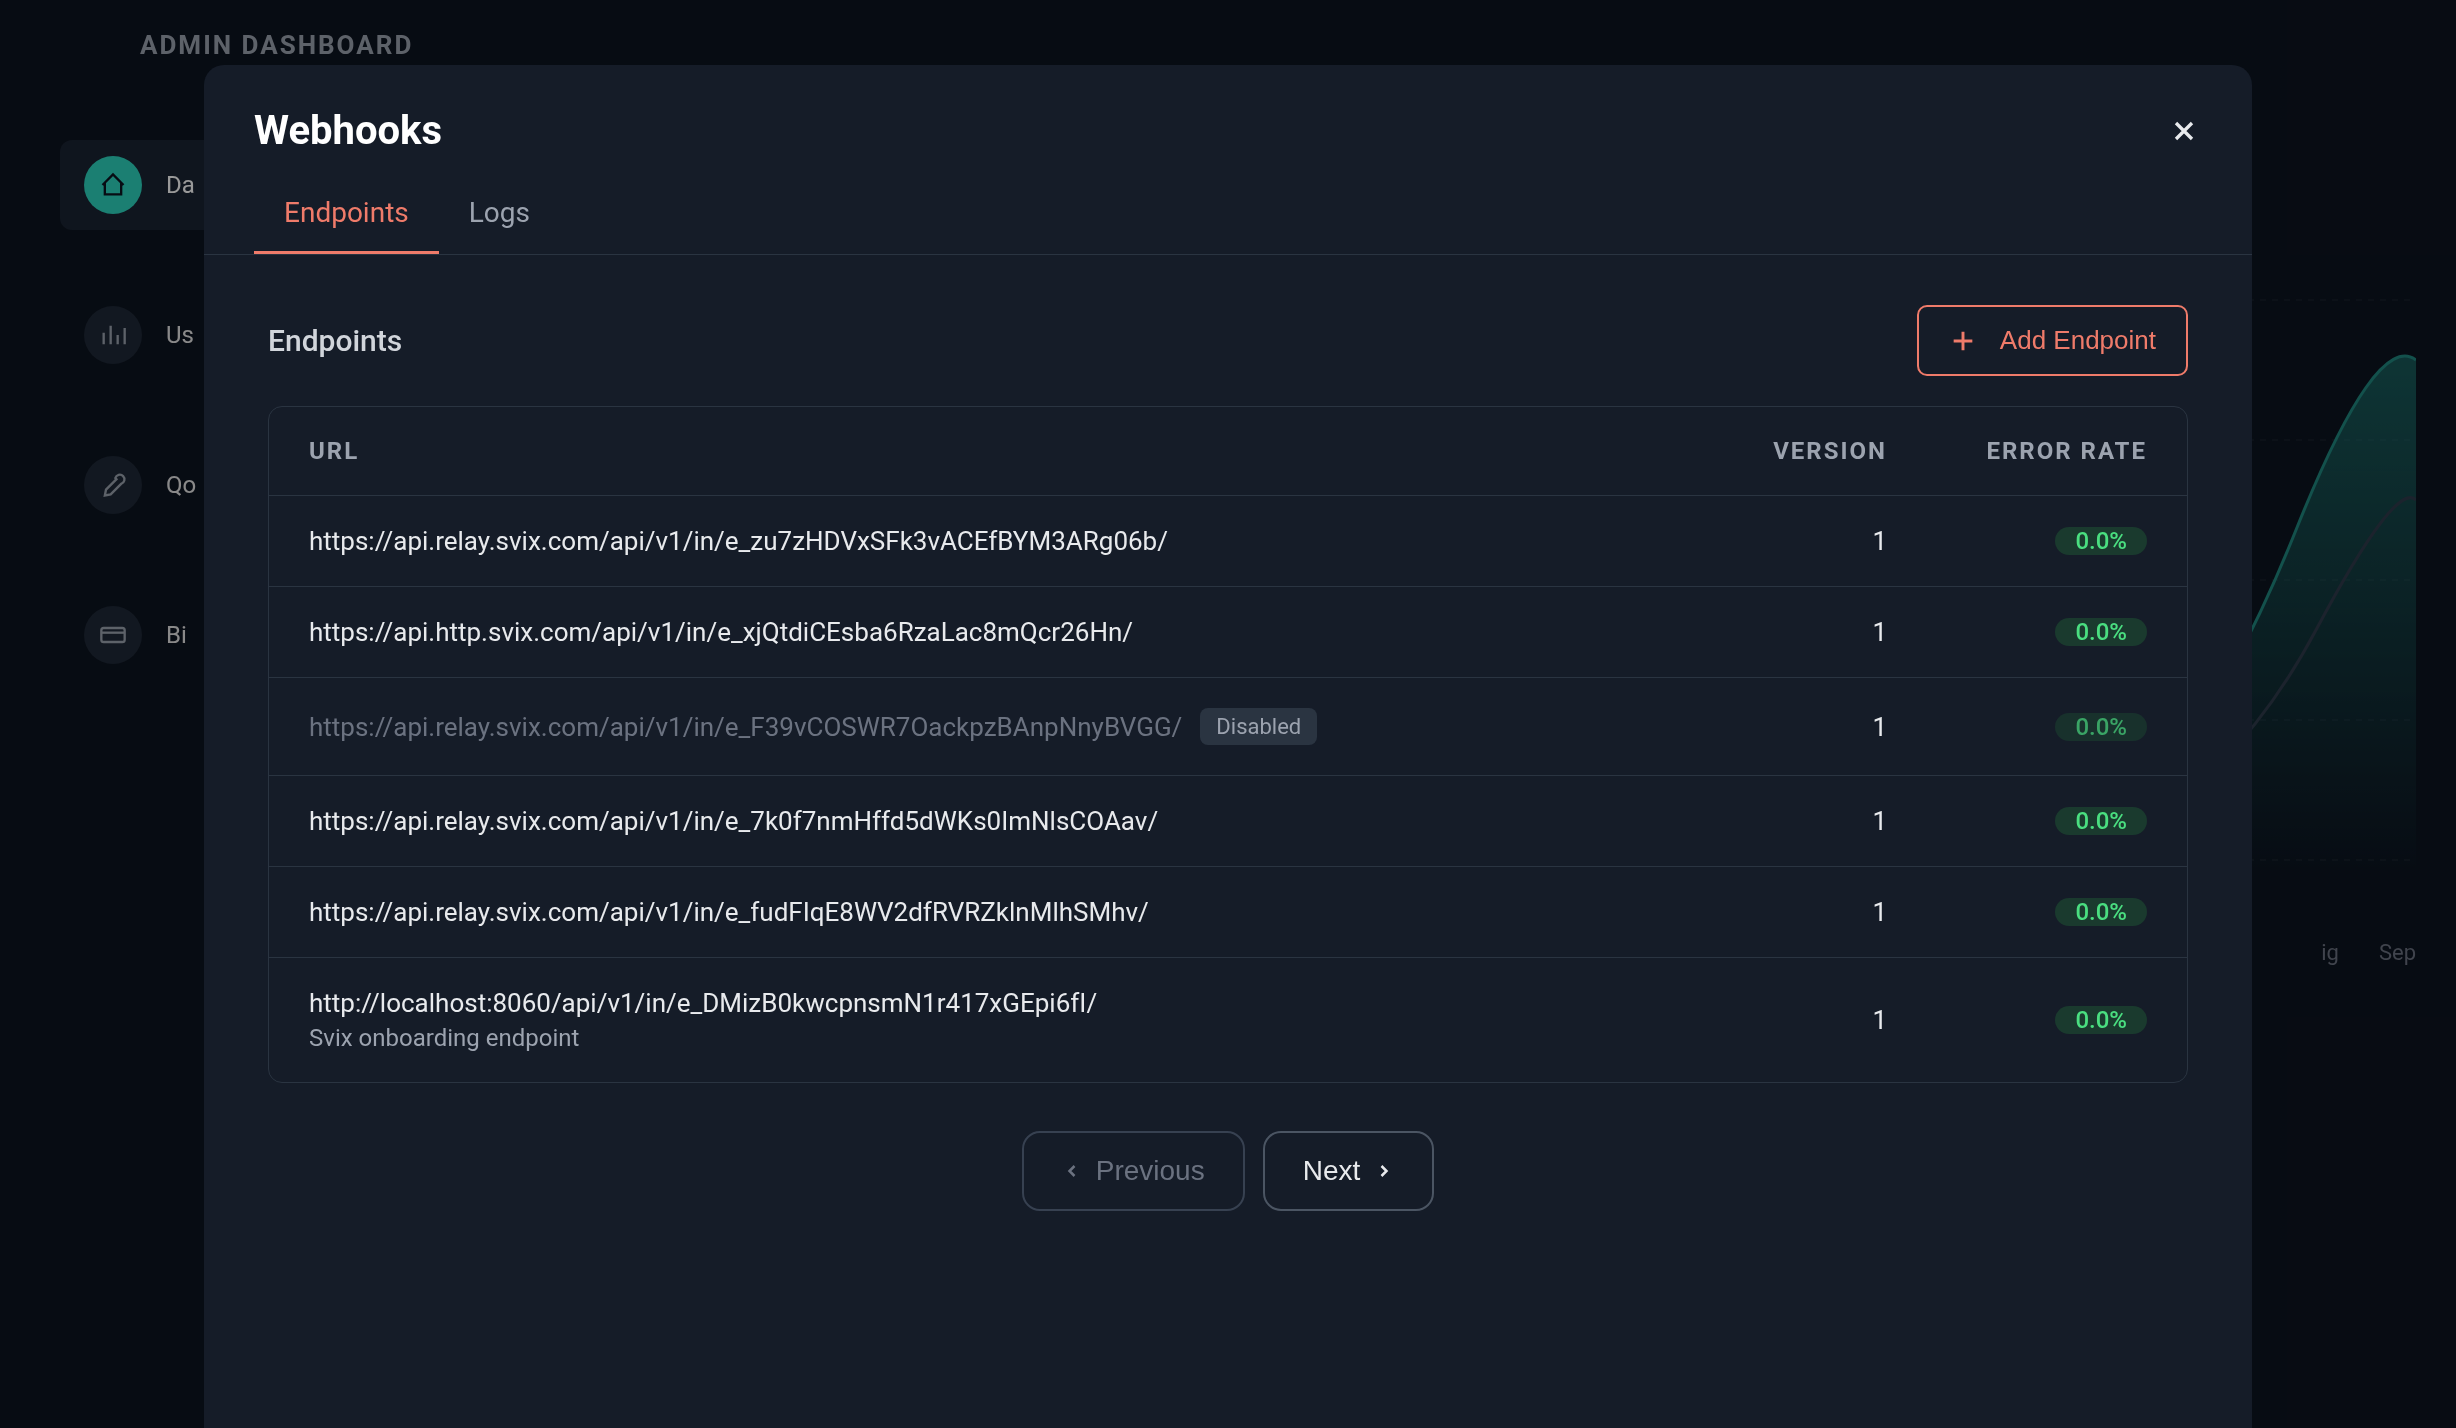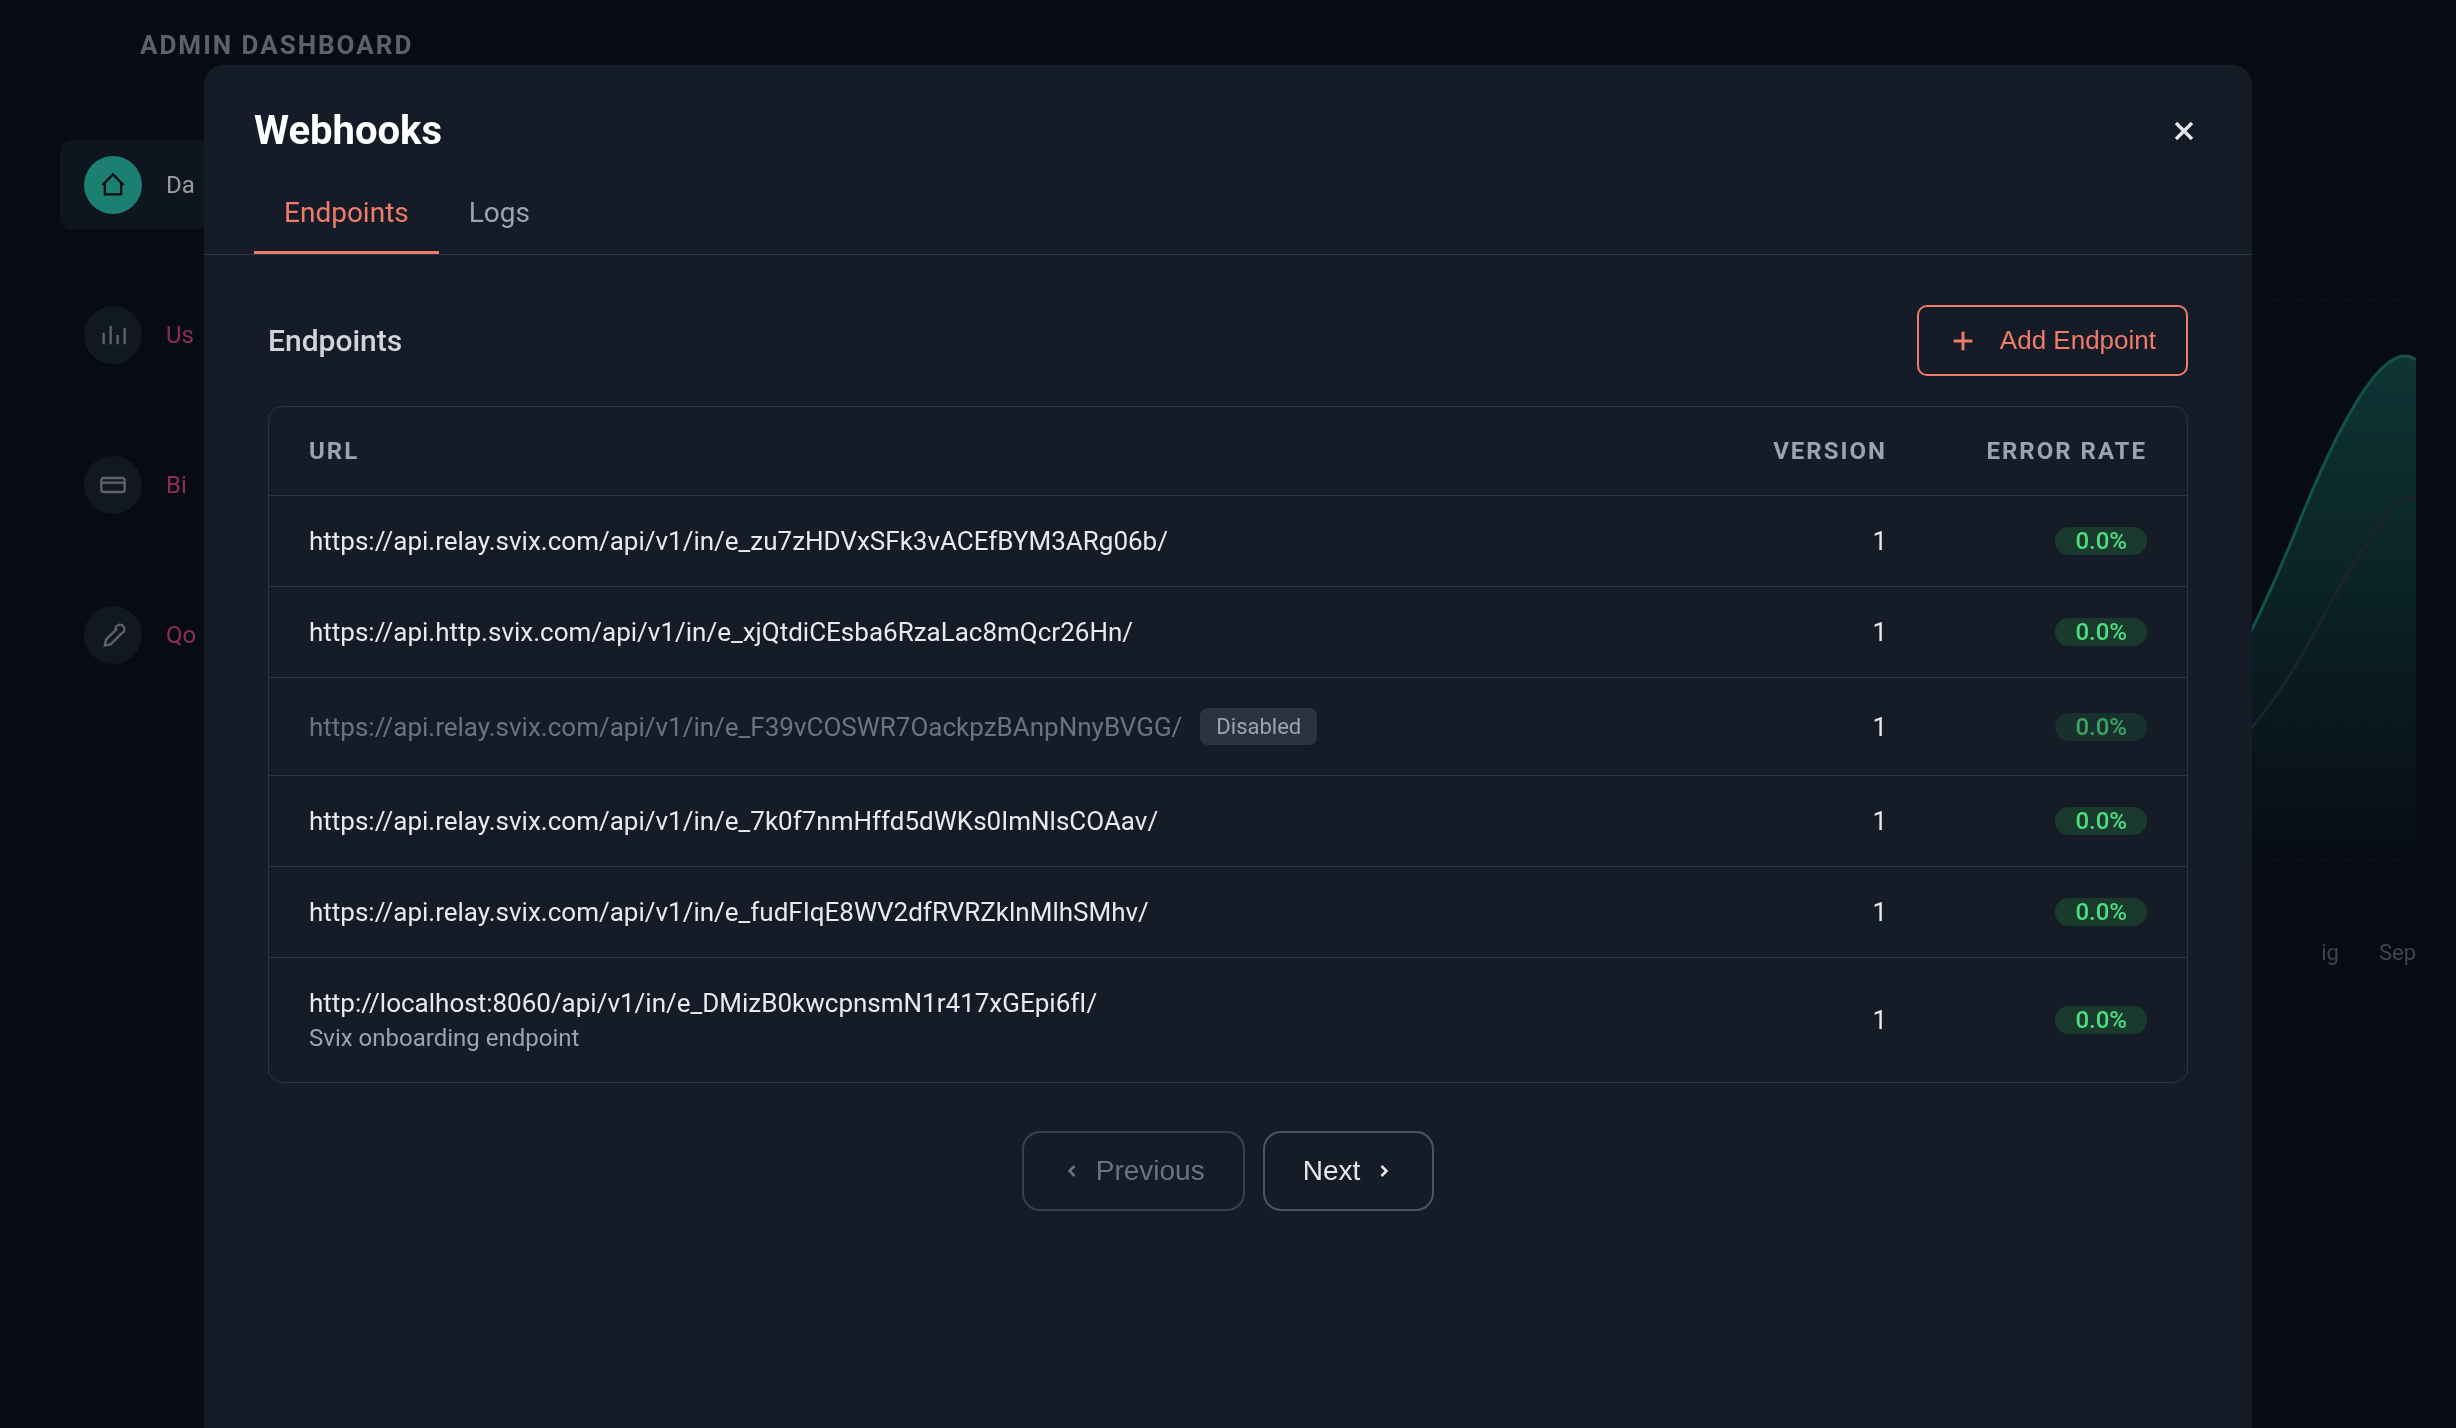--- a/index.html
+++ b/index.html
@@ -30,21 +30,21 @@
   display: flex;
   flex-direction: column;
   gap: 60px;
 }
 .bg-sidebar-item {
   display: flex;
   align-items: center;
   gap: 24px;
   padding: 16px 24px;
   border-radius: 12px;
-  color: #ec4899;
+  color: #e5e5e5;
 }
 .bg-sidebar-item.active {
   background: #1a2332;
   color: #fff;
 }
 .bg-sidebar-item.active .bg-icon-wrap {
   background: #2dd4bf;
 }
 .bg-icon-wrap {
   width: 58px;
@@ -257,33 +257,33 @@
     <div class="bg-icon-wrap">
       <svg viewBox="0 0 24 24" fill="none" stroke="#9ca3af" stroke-width="2">
           <path d="M4 20V10M10 20V4M16 20v-8M22 20v-14"></path>
         </svg>
     </div>
     <span>Us</span>
   </div>
   <div class="bg-sidebar-item">
     <div class="bg-icon-wrap">
       <svg viewBox="0 0 24 24" fill="none" stroke="#9ca3af" stroke-width="2">
-          <rect x="2" y="6" width="20" height="12" rx="2"></rect>
-          <path d="M2 10h20"></path>
-        </svg>
-    </div>
-    <span>Bi</span>
+          <path d="M14 6a4 4 0 1 1 5 5l-9 9-5 1 1-5 9-9z"></path>
+        </svg>
+    </div>
+    <span>Qo</span>
   </div>
   <div class="bg-sidebar-item">
     <div class="bg-icon-wrap">
       <svg viewBox="0 0 24 24" fill="none" stroke="#9ca3af" stroke-width="2">
-          <path d="M14 6a4 4 0 1 1 5 5l-9 9-5 1 1-5 9-9z"></path>
-        </svg>
-    </div>
-    <span>Qo</span>
+          <rect x="2" y="6" width="20" height="12" rx="2"></rect>
+          <path d="M2 10h20"></path>
+        </svg>
+    </div>
+    <span>Bi</span>
   </div>
 </div>
 
 <svg class="bg-chart" viewBox="0 0 300 700">
   <defs>
     <linearGradient id="g1" x1="0" y1="0" x2="0" y2="1">
       <stop offset="0%" stop-color="#2dd4bf" stop-opacity="0.6"></stop>
       <stop offset="100%" stop-color="#2dd4bf" stop-opacity="0"></stop>
     </linearGradient>
   </defs>

